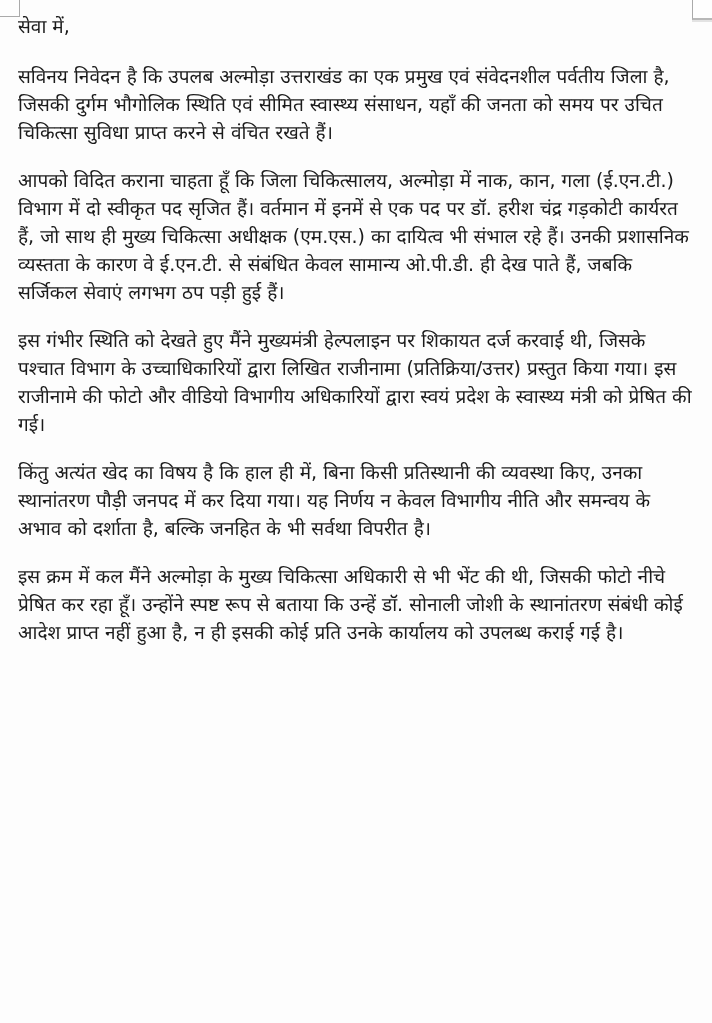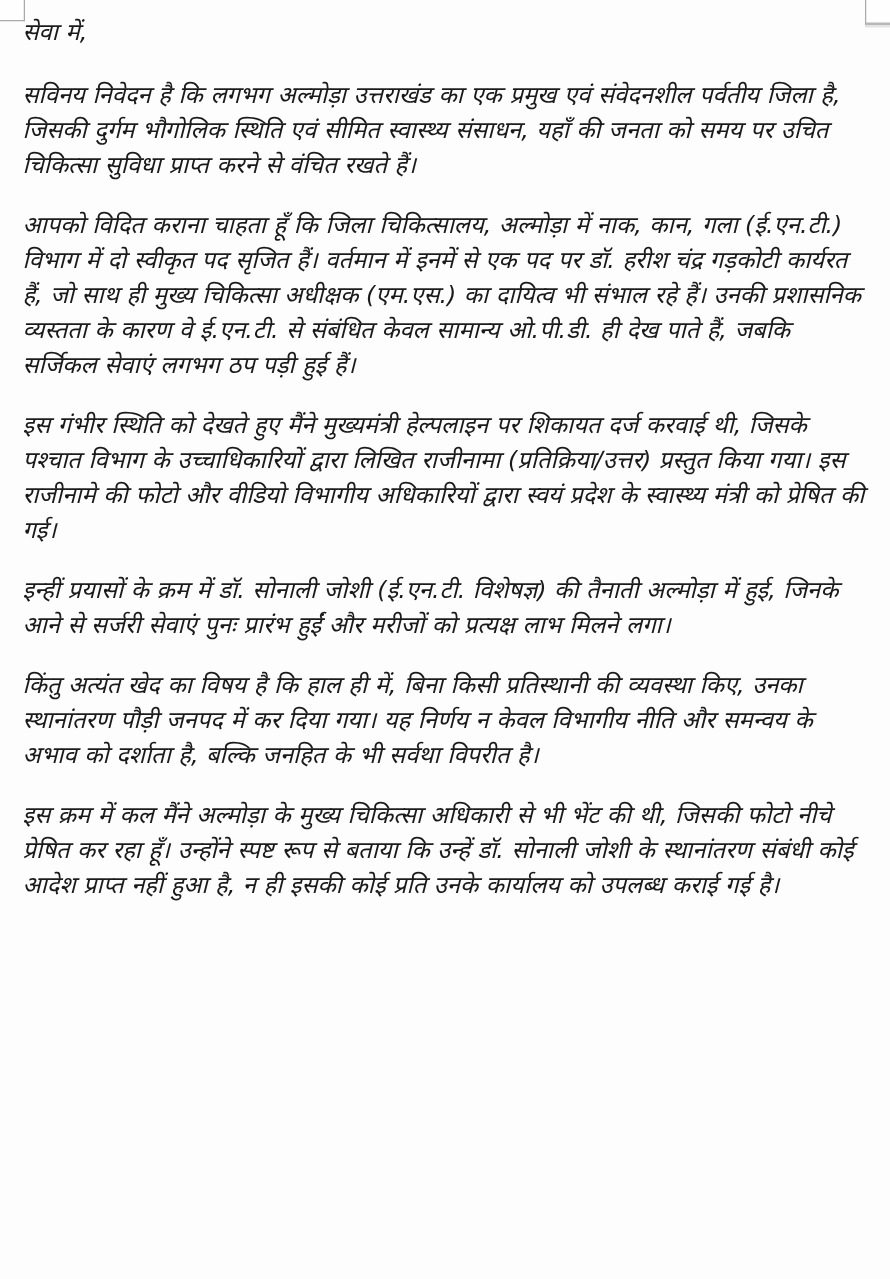--- a/index.html
+++ b/index.html
@@ -14,21 +14,20 @@
     color: #1a1a1a;
     overflow: hidden;
   }
   .page {
     position: relative;
     width: 712px;
     height: 1023px;
     box-sizing: border-box;
     padding: 12px 16px 0 18px;
     background: #fdfdfd;
-    font-style: italic;
   }
   
   .corner-mark-left {
     position: absolute;
     top: 0; left: 0;
     width: 19px; height: 16px;
     border-right: 1px solid #aaaaaa;
     border-bottom: 1px solid #aaaaaa;
     background: #fefefe;
   }
@@ -78,27 +77,26 @@
 
   <div class="letter">
 
     <p class="salutation">सेवा में,</p>
 
     <div>
     </div>
 
 
 
-    <p class="body-paragraph first">सविनय निवेदन है कि लगभग अल्मोड़ा उत्तराखंड का एक प्रमुख एवं संवेदनशील पर्वतीय जिला है, जिसकी दुर्गम भौगोलिक स्थिति एवं सीमित स्वास्थ्य संसाधन, यहाँ की जनता को समय पर उचित चिकित्सा सुविधा प्राप्त करने से वंचित रखते हैं।</p>
+    <p class="body-paragraph first">सविनय निवेदन है कि उपलब अल्मोड़ा उत्तराखंड का एक प्रमुख एवं संवेदनशील पर्वतीय जिला है, जिसकी दुर्गम भौगोलिक स्थिति एवं सीमित स्वास्थ्य संसाधन, यहाँ की जनता को समय पर उचित चिकित्सा सुविधा प्राप्त करने से वंचित रखते हैं।</p>
 
     <p class="body-paragraph">आपको विदित कराना चाहता हूँ कि जिला चिकित्सालय, अल्मोड़ा में नाक, कान, गला (ई.एन.टी.) विभाग में दो स्वीकृत पद सृजित हैं। वर्तमान में इनमें से एक पद पर डॉ. हरीश चंद्र गड़कोटी कार्यरत हैं, जो साथ ही मुख्य चिकित्सा अधीक्षक (एम.एस.) का दायित्व भी संभाल रहे हैं। उनकी प्रशासनिक व्यस्तता के कारण वे ई.एन.टी. से संबंधित केवल सामान्य ओ.पी.डी. ही देख पाते हैं, जबकि सर्जिकल सेवाएं लगभग ठप पड़ी हुई हैं।</p>
 
 
     <p class="body-paragraph">इस गंभीर स्थिति को देखते हुए मैंने मुख्यमंत्री हेल्पलाइन पर शिकायत दर्ज करवाई थी, जिसके पश्चात विभाग के उच्चाधिकारियों द्वारा लिखित राजीनामा (प्रतिक्रिया/उत्तर) प्रस्तुत किया गया। इस राजीनामे की फोटो और वीडियो विभागीय अधिकारियों द्वारा स्वयं प्रदेश के स्वास्थ्य मंत्री को प्रेषित की गई।</p>
 
-    <p class="body-paragraph">इन्हीं प्रयासों के क्रम में डॉ. सोनाली जोशी (ई.एन.टी. विशेषज्ञ) की तैनाती अल्मोड़ा में हुई, जिनके आने से सर्जरी सेवाएं पुनः प्रारंभ हुईं और मरीजों को प्रत्यक्ष लाभ मिलने लगा।</p>
 
     <p class="body-paragraph">किंतु अत्यंत खेद का विषय है कि हाल ही में, बिना किसी प्रतिस्थानी की व्यवस्था किए, उनका स्थानांतरण पौड़ी जनपद में कर दिया गया। यह निर्णय न केवल विभागीय नीति और समन्वय के अभाव को दर्शाता है, बल्कि जनहित के भी सर्वथा विपरीत है।</p>
 
     <p class="body-paragraph">इस क्रम में कल मैंने अल्मोड़ा के मुख्य चिकित्सा अधिकारी से भी भेंट की थी, जिसकी फोटो नीचे प्रेषित कर रहा हूँ। उन्होंने स्पष्ट रूप से बताया कि उन्हें डॉ. सोनाली जोशी के स्थानांतरण संबंधी कोई आदेश प्राप्त नहीं हुआ है, न ही इसकी कोई प्रति उनके कार्यालय को उपलब्ध कराई गई है।</p>
 
   </div>
 </div>
 
 </body></html>

